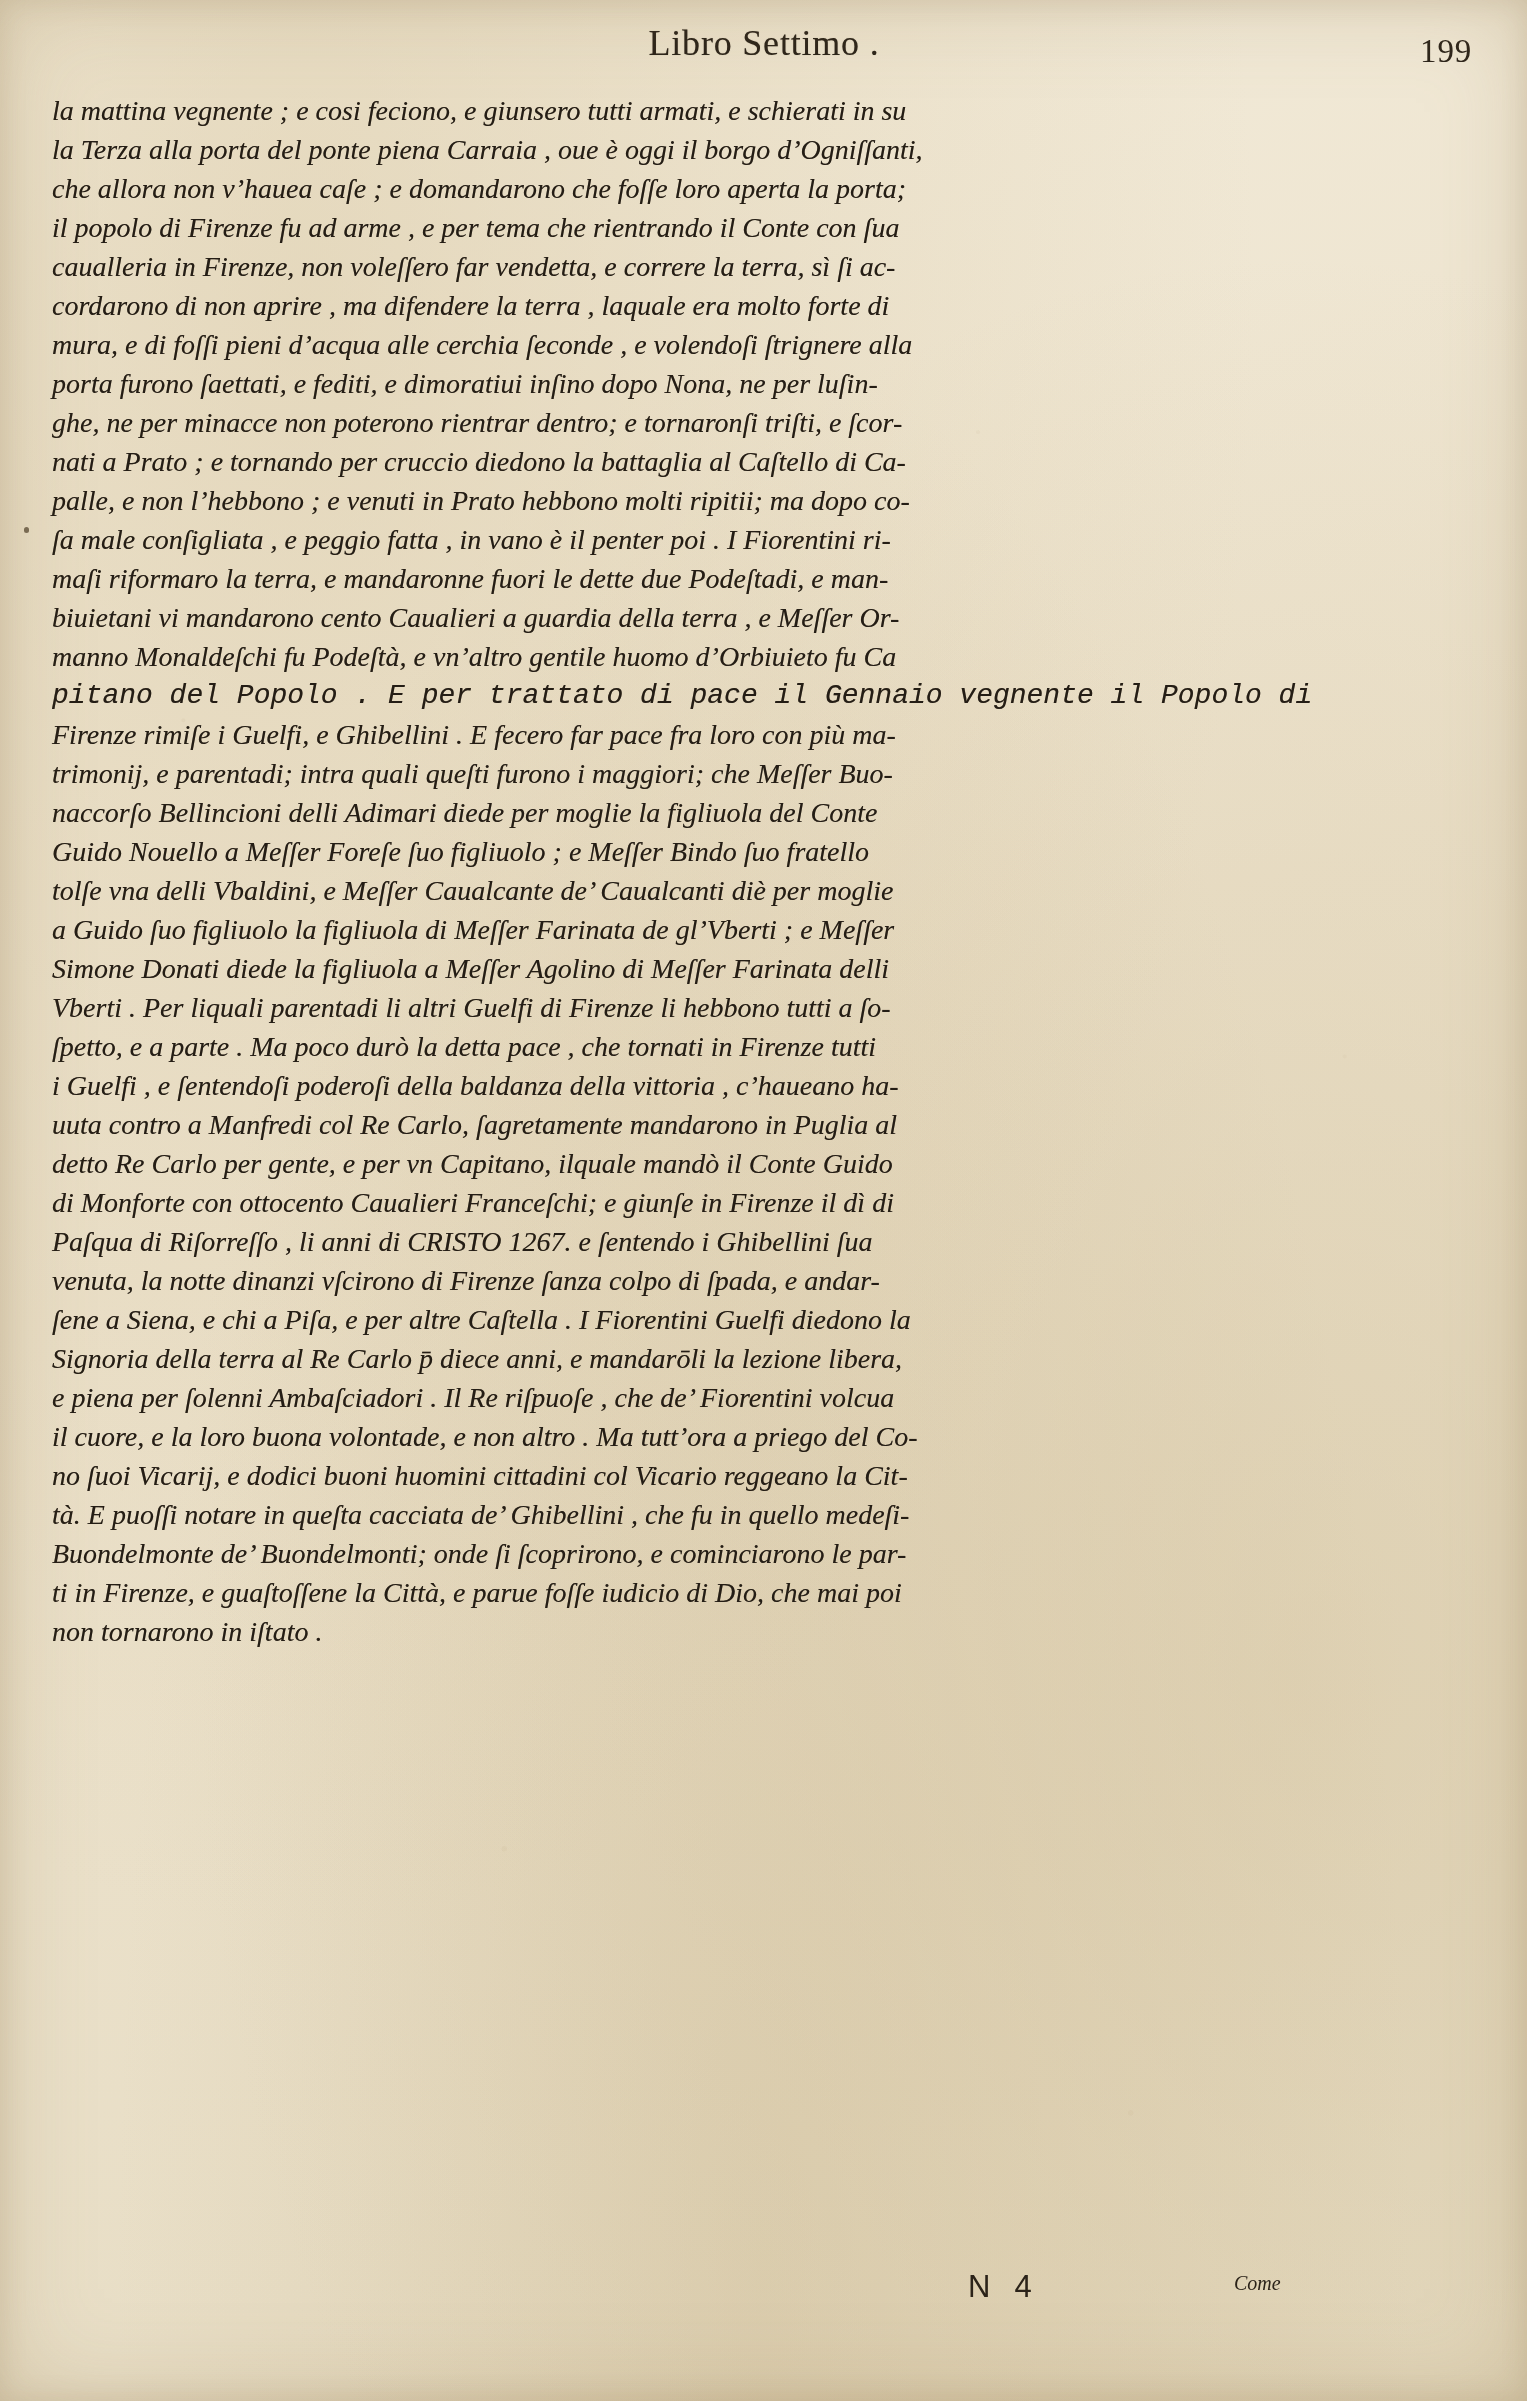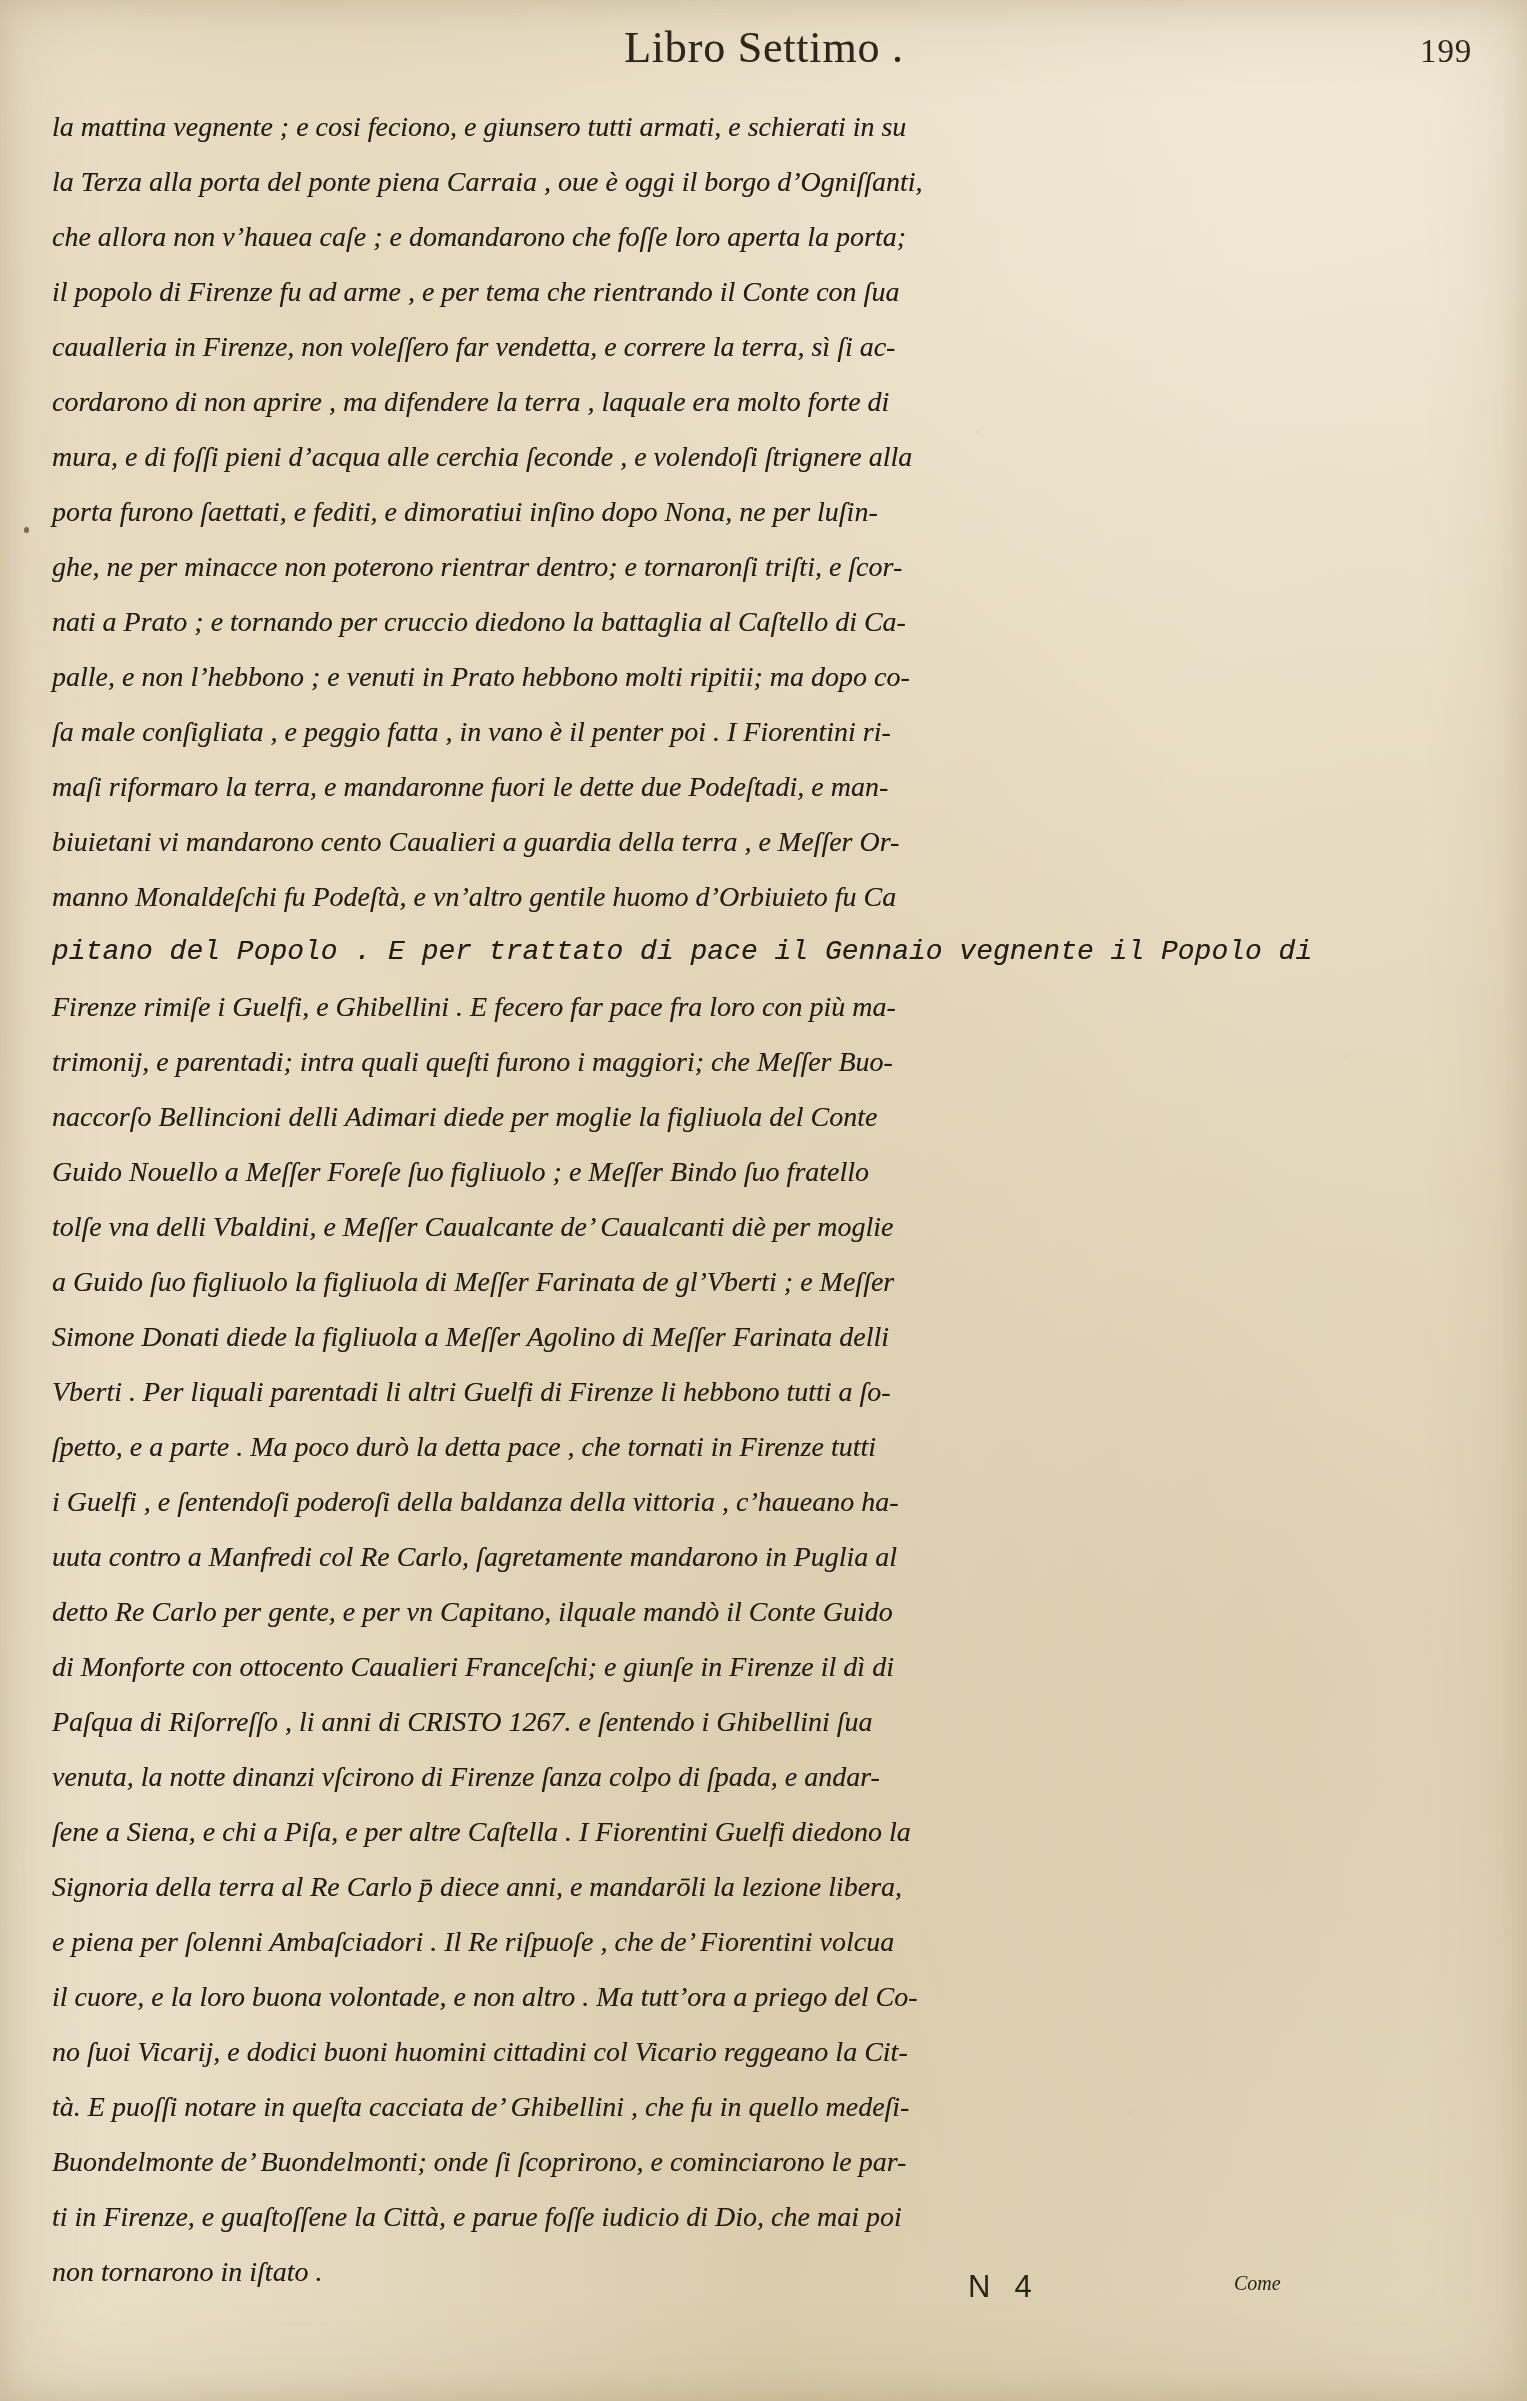--- a/index.html
+++ b/index.html
@@ -43,21 +43,21 @@
     left: 0;
     right: 0;
     height: 55px;
   }
   .head-title {
     position: absolute;
     left: 0;
     right: 0;
     top: 0;
     text-align: center;
-    font-size: 44px;
+    font-size: 36px;
     letter-spacing: 0.8px;
     color: #2b2319;
     font-family: "Liberation Serif", serif;
     font-weight: 500;
     text-shadow: 0 0 0.8px rgba(60,45,25,0.35);
   }
   .head-folio {
     position: absolute;
     right: 56px;
     top: 11px;
@@ -76,21 +76,20 @@
     font-style: italic;
     font-size: 28px;
     line-height: 39px;
     text-align: justify;
     text-shadow: 0 0 0.5px rgba(45,34,18,0.45);
   }
   .body-text .ln {
     display: block;
     white-space: pre;
     transform-origin: left center;
-    margin-top: 16px;
   }
   .footer {
     position: absolute;
     left: 0;
     right: 0;
     bottom: 85px;
     height: 47px;
   }
   .sig {
     position: absolute;

